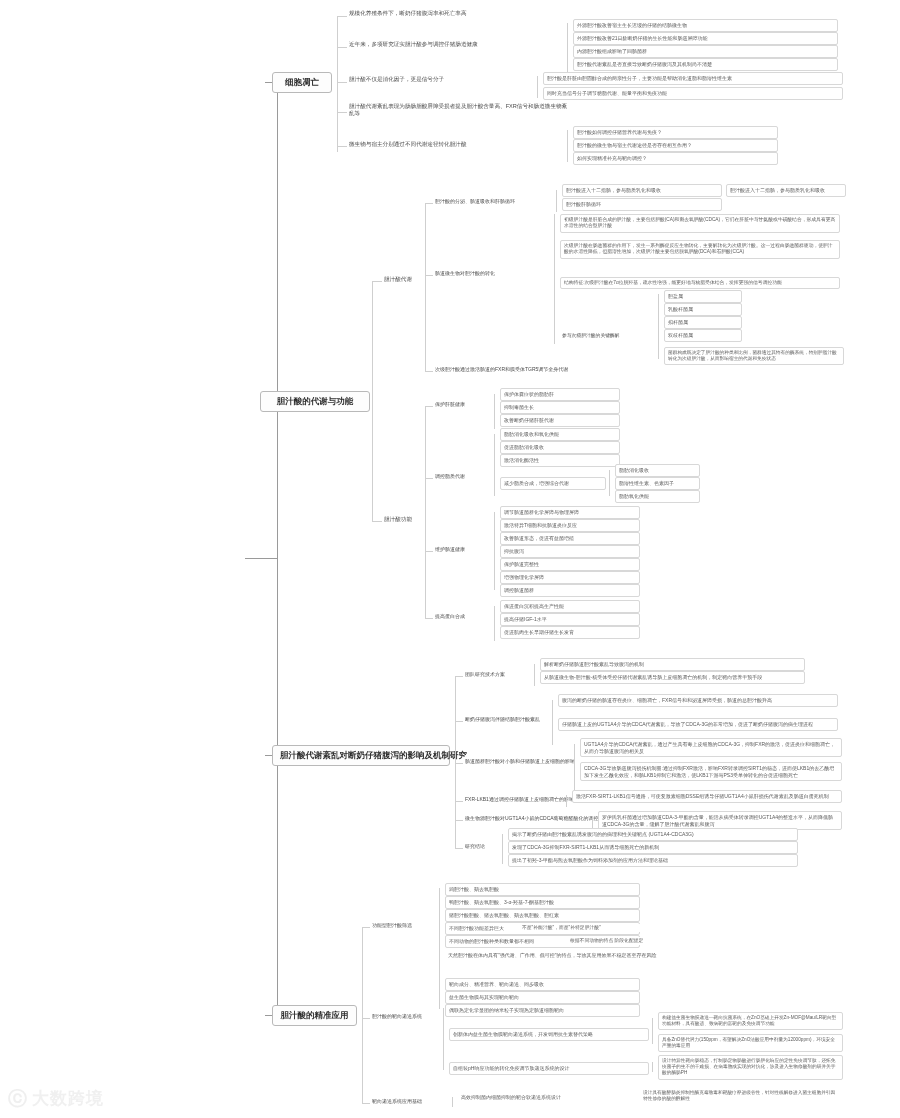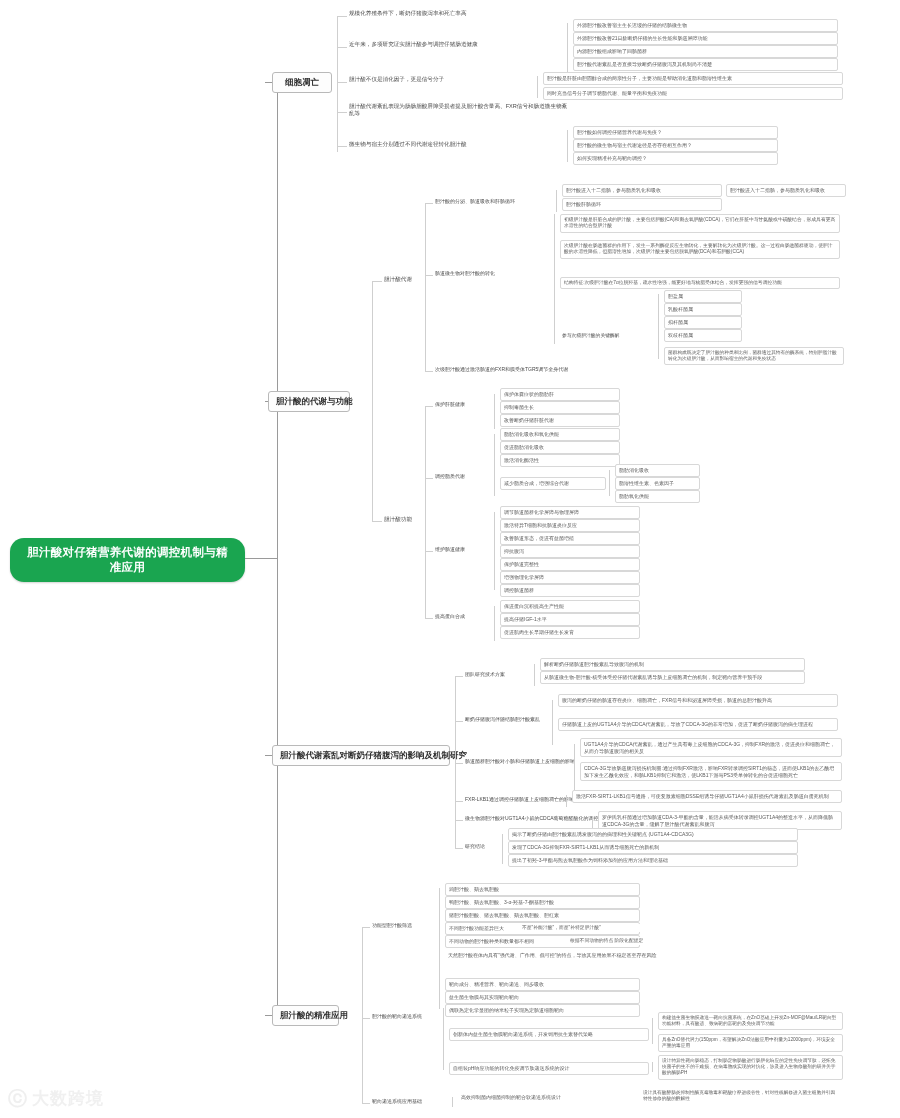--- a/index.html
+++ b/index.html
@@ -102,21 +102,20 @@
     color: #e4e4e4;
     font-weight: bold;
     letter-spacing: 1px;
   }
 </style>
 </head>
 <body>
 
 <div id="canvas">
 
-  <div class="node root" style="left:10px; top:538px; width:235px;">胆汁酸对仔猪营养代谢的调控机制与精准应用</div>
 
   <div class="ln h" style="left:245px; top:558px; width:32px;"></div>
   <div class="ln v" style="left:277px; top:82px; height:938px;"></div>
 
   <div class="ln h" style="left:265px; top:82px; width:12px;"></div>
   <div class="node lvl1" style="left:272px; top:72px; width:60px;">细胞凋亡</div>
 
   <div class="ln v light" style="left:337px; top:16px; height:136px;"></div>
 
   <div class="ln h light" style="left:337px; top:16px; width:10px;"></div>
@@ -140,21 +139,21 @@
   <div class="node lvl2" style="left:347px; top:102px; width:225px; white-space:pre-wrap;">胆汁酸代谢紊乱表现为肠肠胆酸屏障受损者提及胆汁酸含量高、FXR信号和肠道微生物紊乱等</div>
 
   <div class="ln h light" style="left:337px; top:146px; width:10px;"></div>
   <div class="node lvl2" style="left:347px; top:140px; width:215px;">微生物与宿主分别通过不同代谢途径转化胆汁酸</div>
   <div class="ln v light" style="left:567px; top:130px; height:32px;"></div>
   <div class="node lvl3" style="left:573px; top:126px; width:205px;">胆汁酸如何调控仔猪营养代谢与免疫？</div>
   <div class="node lvl3" style="left:573px; top:139px; width:205px;">胆汁酸的微生物与宿主代谢途径是否存在相互作用？</div>
   <div class="node lvl3" style="left:573px; top:152px; width:205px;">如何实现精准补充与靶向调控？</div>
 
   <div class="ln h" style="left:265px; top:401px; width:12px;"></div>
-  <div class="node lvl1" style="left:268px; top:391px; width:82px;">胆汁酸的代谢与功能</div>
+  <div class="node lvl1" style="left:260px; top:391px; width:110px;">胆汁酸的代谢与功能</div>
 
   <div class="ln v light" style="left:372px; top:281px; height:240px;"></div>
 
   <div class="ln h light" style="left:372px; top:281px; width:10px;"></div>
   <div class="node lvl2" style="left:382px; top:275px; width:40px;">胆汁酸代谢</div>
   <div class="ln v light" style="left:425px; top:203px; height:168px;"></div>
 
   <div class="ln h light" style="left:425px; top:203px; width:8px;"></div>
   <div class="node lvl2" style="left:433px; top:197px; width:120px; font-size:5px;">胆汁酸的分泌、肠道吸收和肝肠循环</div>
   <div class="ln v light" style="left:556px; top:190px; height:22px;"></div>
@@ -254,21 +253,21 @@
   <div class="node lvl3" style="left:598px; top:811px; width:244px;">罗伊氏乳杆菌通过增加肠道CDA-3-甲酯的含量，能活从病受体转录调控UGT1A4的整造水平，从而降低肠道CDCA-3G的含量，缓解了胆汁酸代谢紊乱和腹泻</div>
 
   <div class="ln h light" style="left:455px; top:848px; width:8px;"></div>
   <div class="node lvl2" style="left:463px; top:842px; width:36px; font-size:5px;">研究结论</div>
   <div class="ln v light" style="left:502px; top:834px; height:30px;"></div>
   <div class="node lvl3" style="left:508px; top:828px; width:290px;">揭示了断奶仔猪由胆汁酸紊乱诱发腹泻的的病理和性关键靶点 (UGT1A4-CDCA3G)</div>
   <div class="node lvl3" style="left:508px; top:841px; width:290px;">发现了CDCA-3G抑制FXR-SIRT1-LKB1从而诱导细胞死亡的新机制</div>
   <div class="node lvl3" style="left:508px; top:854px; width:290px;">提出了初羟-3-甲酯与熊去氧胆酸作为饲料添加剂的应用方法和理论基础</div>
 
   <div class="ln h" style="left:265px; top:1015px; width:12px;"></div>
-  <div class="node lvl1" style="left:272px; top:1005px; width:67px;">胆汁酸的精准应用</div>
+  <div class="node lvl1" style="left:272px; top:1005px; width:85px;">胆汁酸的精准应用</div>
 
   <div class="ln v light" style="left:362px; top:927px; height:176px;"></div>
 
   <div class="ln h light" style="left:362px; top:927px; width:8px;"></div>
   <div class="node lvl2" style="left:370px; top:921px; width:66px; font-size:5px;">功能型胆汁酸筛选</div>
   <div class="ln v light" style="left:439px; top:888px; height:121px;"></div>
   <div class="node lvl3" style="left:445px; top:883px; width:195px;">鸡胆汁酸、鹅去氧胆酸</div>
   <div class="node lvl3" style="left:445px; top:896px; width:195px;">鸭胆汁酸、鹅去氧胆酸、3-α-羟基-7-酮基胆汁酸</div>
   <div class="node lvl3" style="left:445px; top:909px; width:195px;">猪胆汁酸胆酸、猪去氧胆酸、鹅去氧胆酸、胆红素</div>
   <div class="node lvl3" style="left:445px; top:922px; width:195px;">不同胆汁酸功能差异巨大</div>

